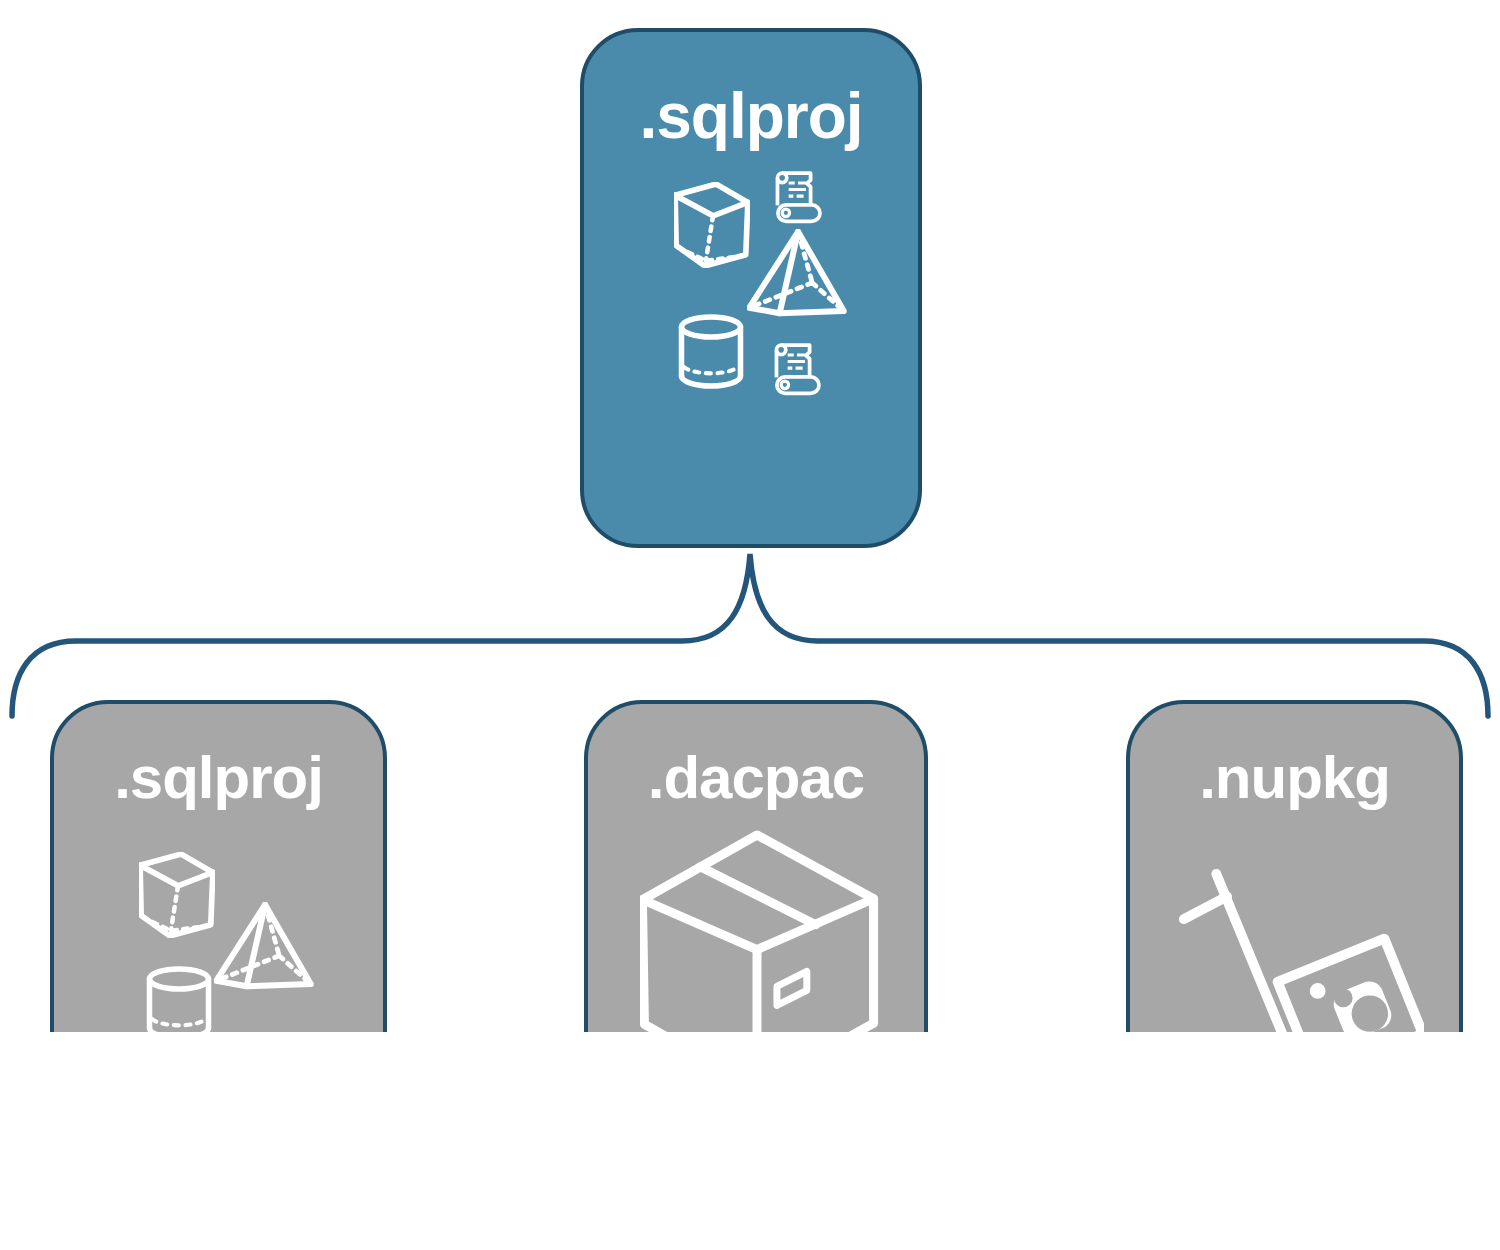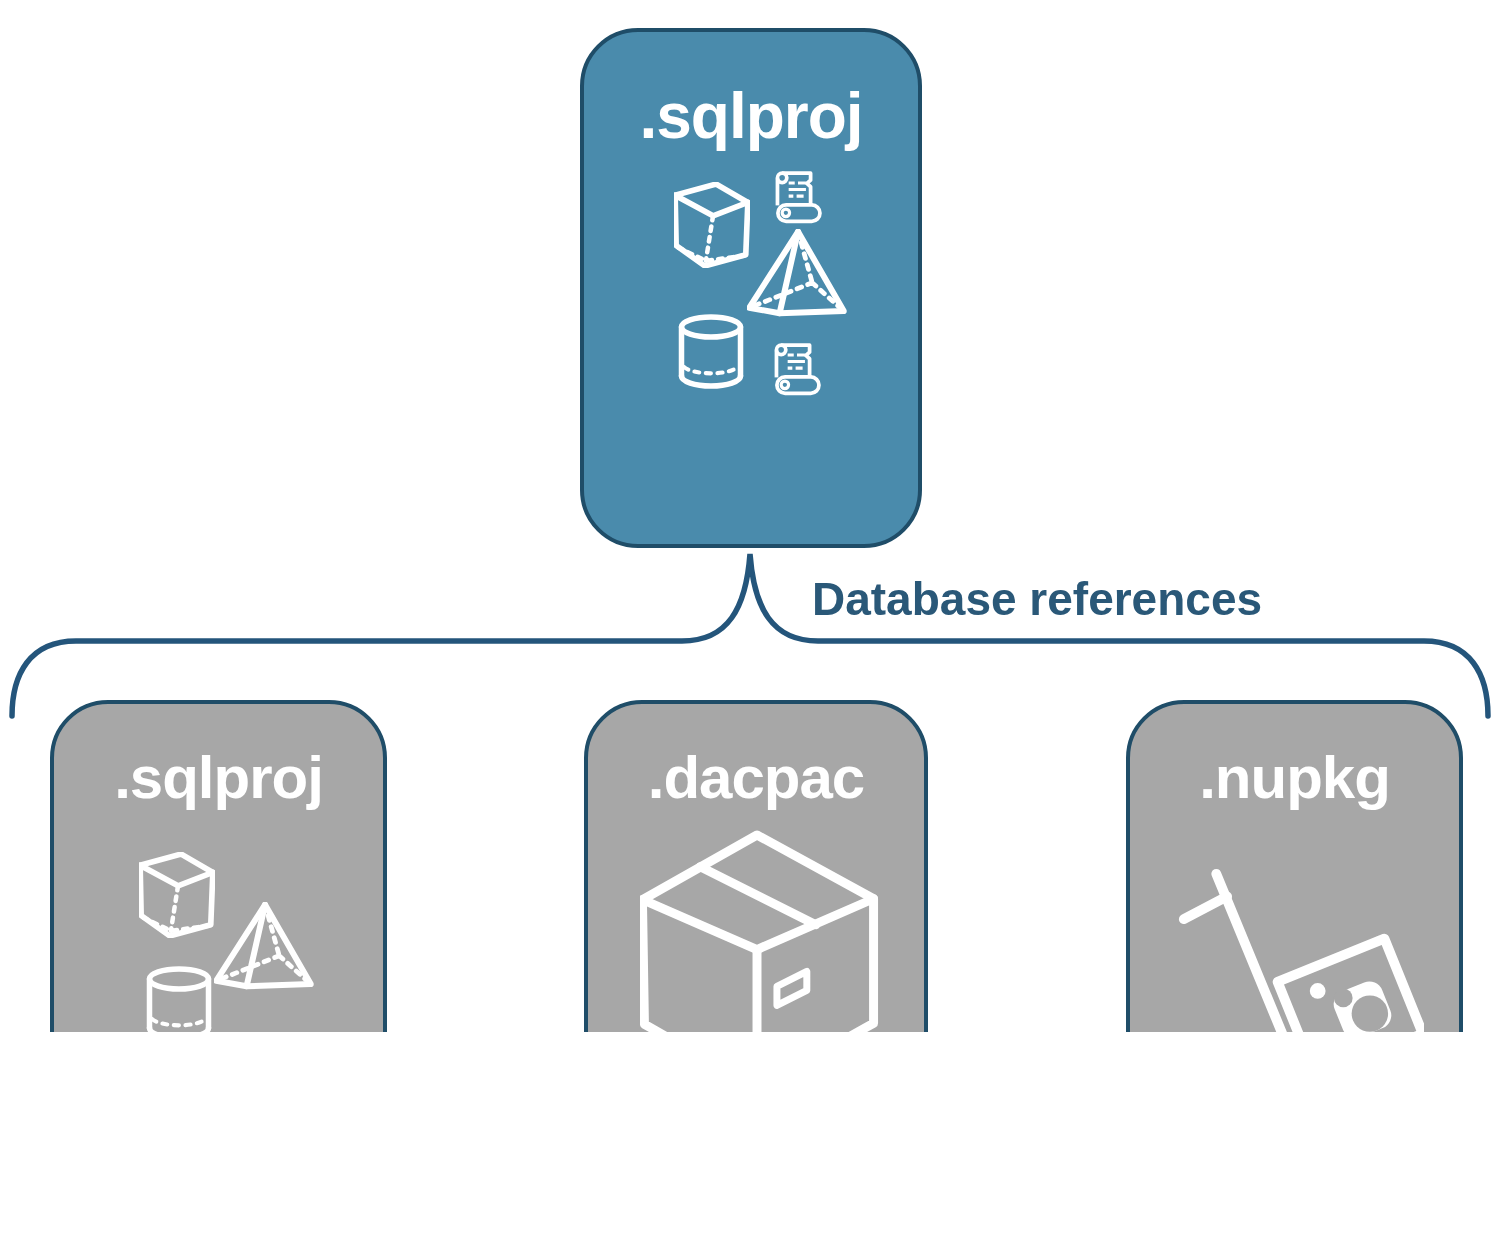--- a/index.html
+++ b/index.html
@@ -85,21 +85,20 @@
         <path d="M20 17 H26.5 M30 17 H38.5 M20 24 H38.5 M20 31 H25 M28.5 31 H36" stroke-width="3.4"></path>
       </svg>
     </div>
   </div>
 
   <svg class="brace-svg" width="1500" height="1250" viewBox="0 0 1500 1250">
     <path d="M12 716 C12 674 30 641 76 641 L682 641 C728 641 746 608 750 554
              C754 608 772 641 818 641 L1424 641 C1470 641 1488 674 1488 716" fill="none" stroke="#24557B" stroke-width="5.5" stroke-linecap="round"></path>
   </svg>
 
-  <div class="connector-label">Database references</div>
 
   <div class="box child-box child-sqlproj">
     <div class="box-title">.sqlproj</div>
 
     <div class="icon" style="left:85px;top:148px;width:76px;height:86px">
       <svg viewBox="0 0 74 84" fill="none" stroke="#FFFFFF" stroke-linejoin="round" stroke-linecap="round">
         <path d="M41 2 L72 20 L70 71 L30 82 L2 62 L1 13 Z" stroke-width="5.5"></path>
         <path d="M1 13 L38 33 L72 20" stroke-width="5.5"></path>
         <path d="M38 33 L31 77 M4 64 L31 77 L68 72" stroke-width="4.4" stroke-dasharray="4.5 6"></path>
       </svg>

